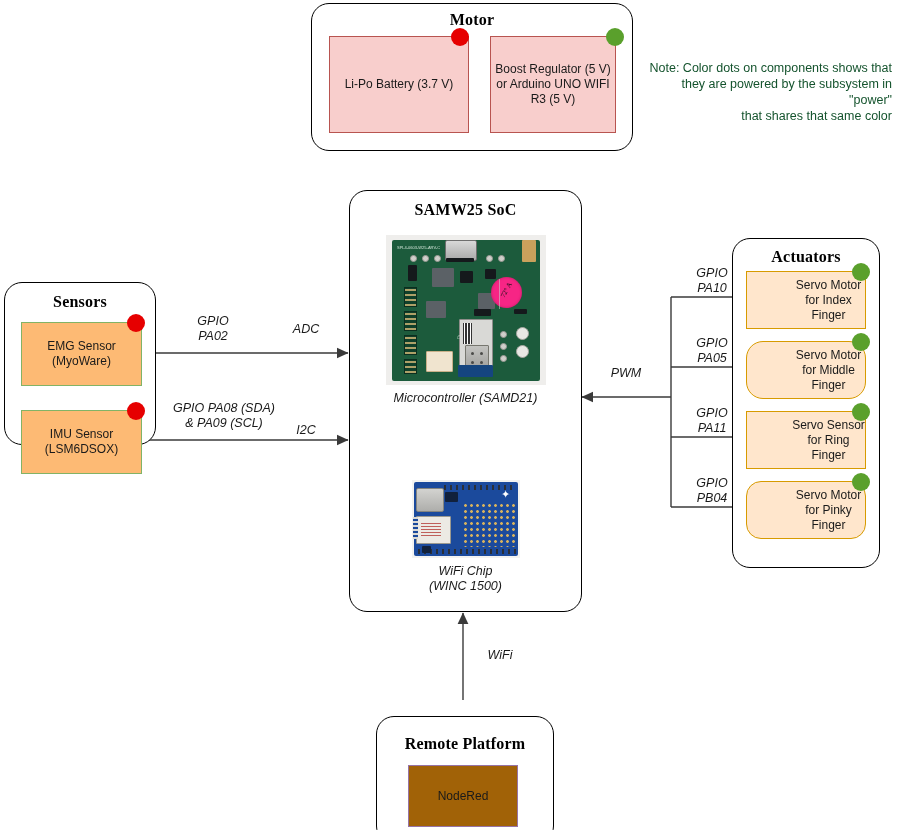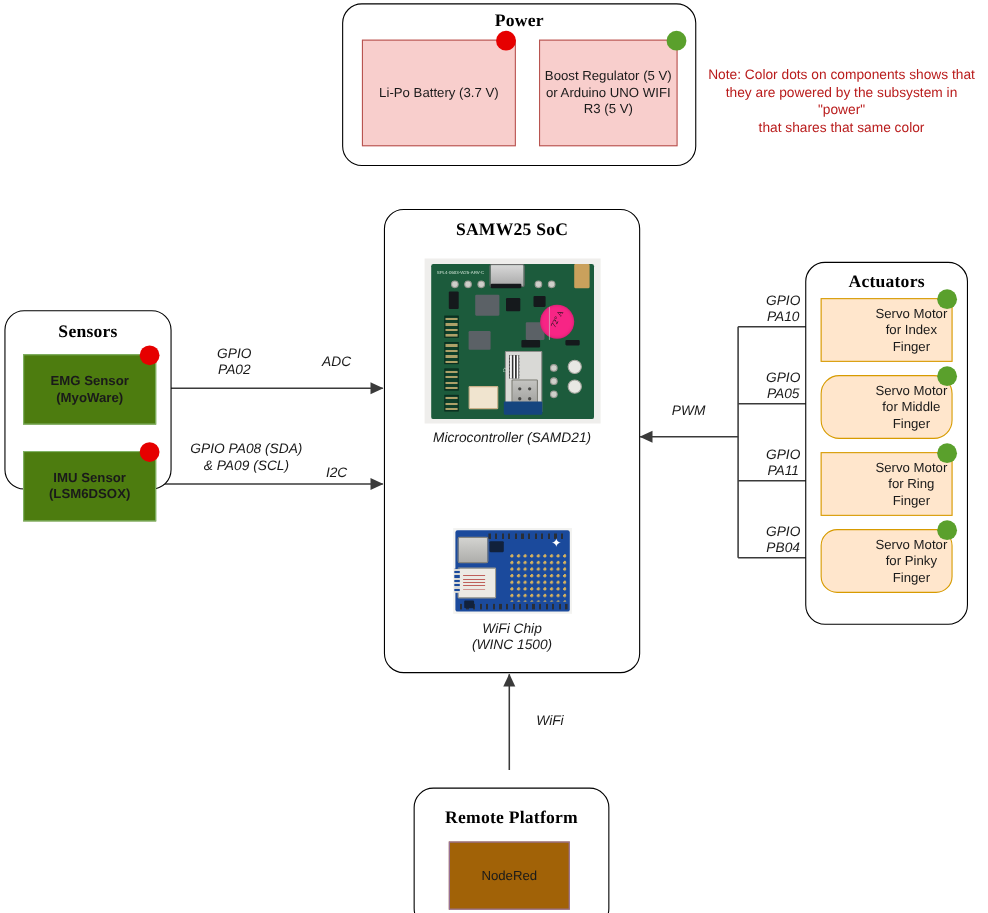--- a/index.html
+++ b/index.html
@@ -20,41 +20,41 @@
     font-size:16px;letter-spacing:.2px;color:#000;
   }
 
   
   .box{
     position:absolute;box-sizing:border-box;display:flex;
     align-items:center;justify-content:center;text-align:center;
     font-size:12px;line-height:15px;color:#1a1a1a;
   }
   .box.pink{background:#f8cecc;border:1.3px solid #b85450;}
-  .box.green{background:#4d7c0f;border:1.3px solid #82b366;font-weight:bold;}
+  .box.green{background:#fdba74;border:1.3px solid #82b366;}
   .box.orange{background:#ffe6cc;border:1.3px solid #d79b00;padding-left:45px;}
   .box.purple{background:#a16207;border:1.3px solid #9673a6;}
 
   
   .dot{position:absolute;width:18px;height:18px;border-radius:50%;}
   .dot.red{background:#e60000;}
   .dot.green{background:#5aa02c;}
 
   
   .lbl{
     position:absolute;font-style:italic;font-size:12.5px;
     line-height:15px;text-align:center;color:#1a1a1a;white-space:pre-line;
   }
   .caption{
     position:absolute;font-style:italic;font-size:12.5px;line-height:15px;
     text-align:center;color:#1a1a1a;white-space:pre-line;left:0;right:0;
   }
   .note{
-    position:absolute;font-size:12.5px;line-height:16px;text-align:center;
-    color:#b91c1c;white-space:pre-line;
+    position:absolute;font-size:12.5px;line-height:16px;text-align:right;
+    color:#14532d;white-space:pre-line;
   }
 
   svg.wires{position:absolute;left:0;top:0;width:898px;height:830px;overflow:visible;}
 
   
   .pcb-mcu{position:absolute;background:#efeeec;overflow:hidden;}
   .pcb-mcu .board{
     position:absolute;left:4%;top:3%;width:92%;height:94%;
     background:#1c5b3c;border-radius:2px;
   }
@@ -170,21 +170,21 @@
     <line x1="671" y1="297" x2="760" y2="297" stroke="#3a3a3a" stroke-width="1.4"></line>
     <line x1="671" y1="367" x2="760" y2="367" stroke="#3a3a3a" stroke-width="1.4"></line>
     <line x1="671" y1="437" x2="760" y2="437" stroke="#3a3a3a" stroke-width="1.4"></line>
     <line x1="671" y1="507" x2="760" y2="507" stroke="#3a3a3a" stroke-width="1.4"></line>
     <line x1="671" y1="397" x2="582" y2="397" stroke="#3a3a3a" stroke-width="1.4" marker-end="url(#arr)"></line>
 
     <line x1="463" y1="700" x2="463" y2="613" stroke="#3a3a3a" stroke-width="1.4" marker-end="url(#arr)"></line>
   </svg>
 
   <div class="group" style="left:311px;top:3px;width:322px;height:148px;">
-    <div class="group-title" style="top:7px;">Power</div>
+    <div class="group-title" style="top:7px;">Motor</div>
 
     <div class="box pink" style="left:17px;top:32px;width:140px;height:97px;">Li-Po Battery
 (3.7 V)</div>
     <div class="dot red" style="left:139px;top:24px;"></div>
 
     <div class="box pink" style="left:178px;top:32px;width:126px;height:97px;">Boost Regulator
 (5 V)
 or
 Arduino UNO WIFI
 R3 (5 V)</div>
@@ -307,21 +307,21 @@
     <div class="group-title" style="top:9px;">Actuators</div>
 
     <div class="box orange" style="left:13px;top:32px;width:120px;height:58px;">Servo Motor for
 Index Finger</div>
     <div class="dot green" style="left:119px;top:24px;"></div>
 
     <div class="box orange" style="left:13px;top:102px;width:120px;height:58px;border-radius:17px;">Servo Motor for
 Middle Finger</div>
     <div class="dot green" style="left:119px;top:94px;"></div>
 
-    <div class="box orange" style="left:13px;top:172px;width:120px;height:58px;">Servo Motor for
+    <div class="box orange" style="left:13px;top:172px;width:120px;height:58px;">Servo Sensor for
 Ring Finger</div>
     <div class="dot green" style="left:119px;top:164px;"></div>
 
     <div class="box orange" style="left:13px;top:242px;width:120px;height:58px;border-radius:15px;">Servo Motor for
 Pinky Finger</div>
     <div class="dot green" style="left:119px;top:234px;"></div>
   </div>
 
   <div class="lbl" style="left:676px;top:266px;width:72px;">GPIO
 PA10</div>

